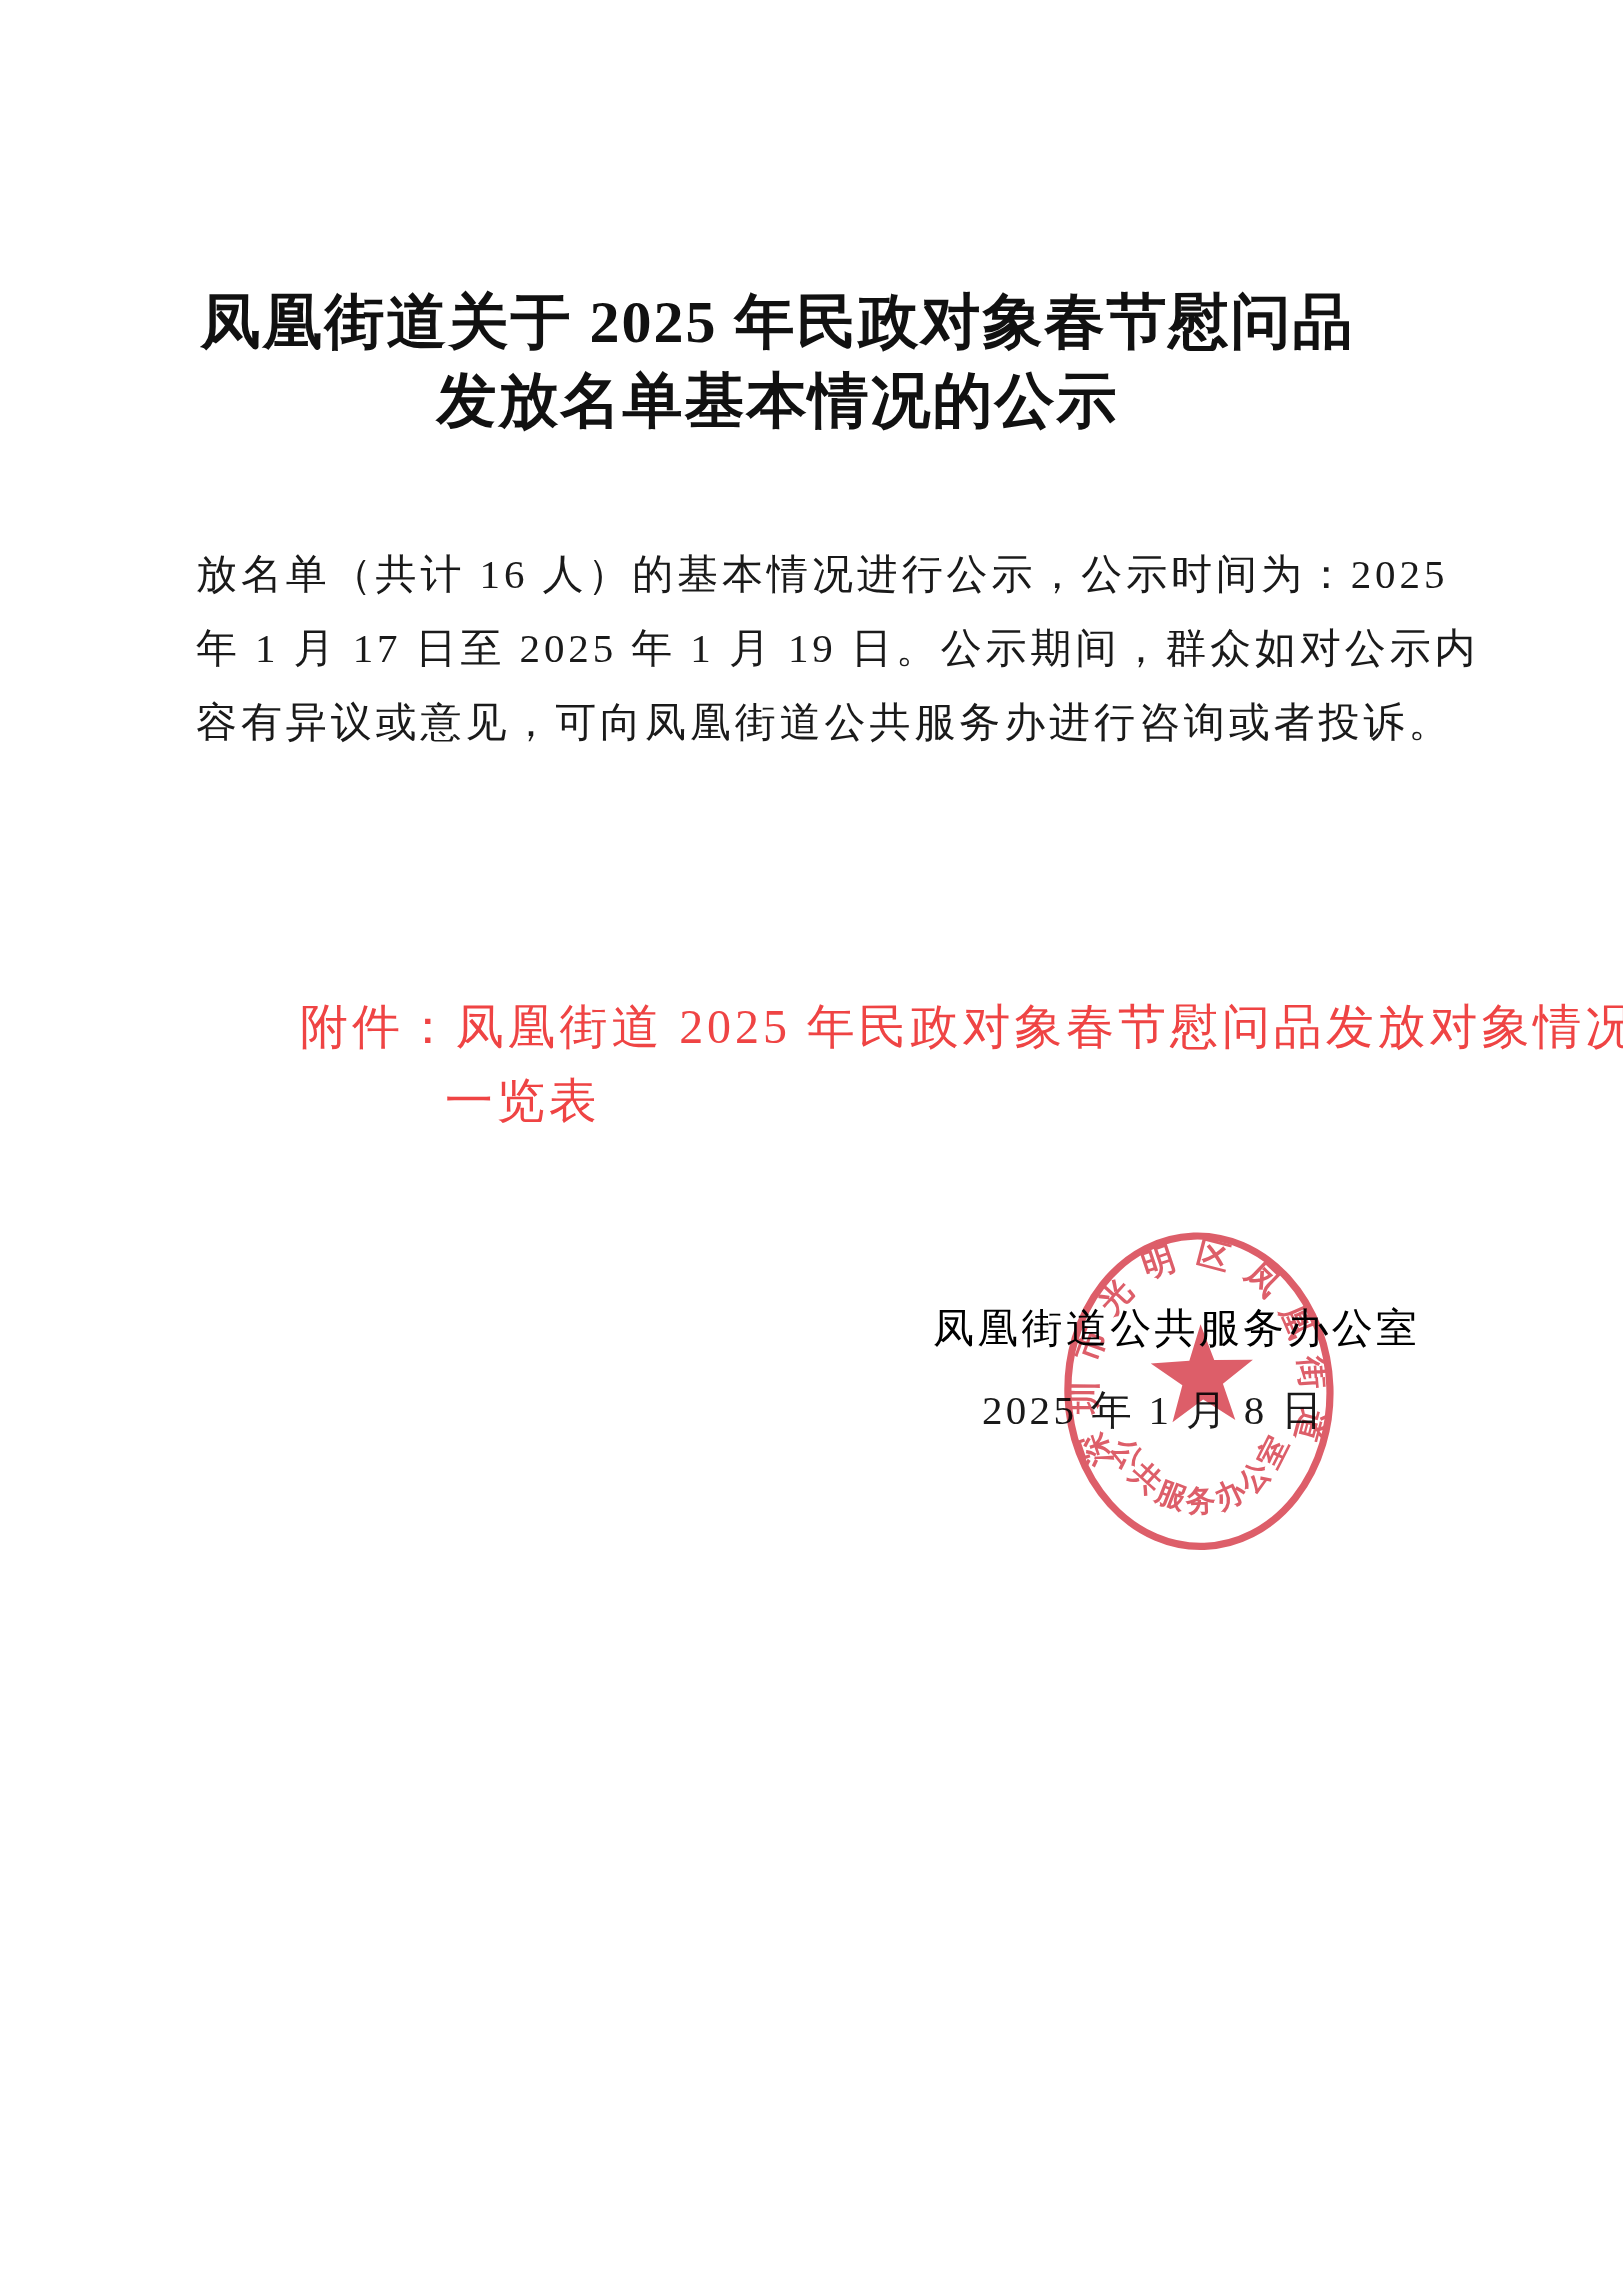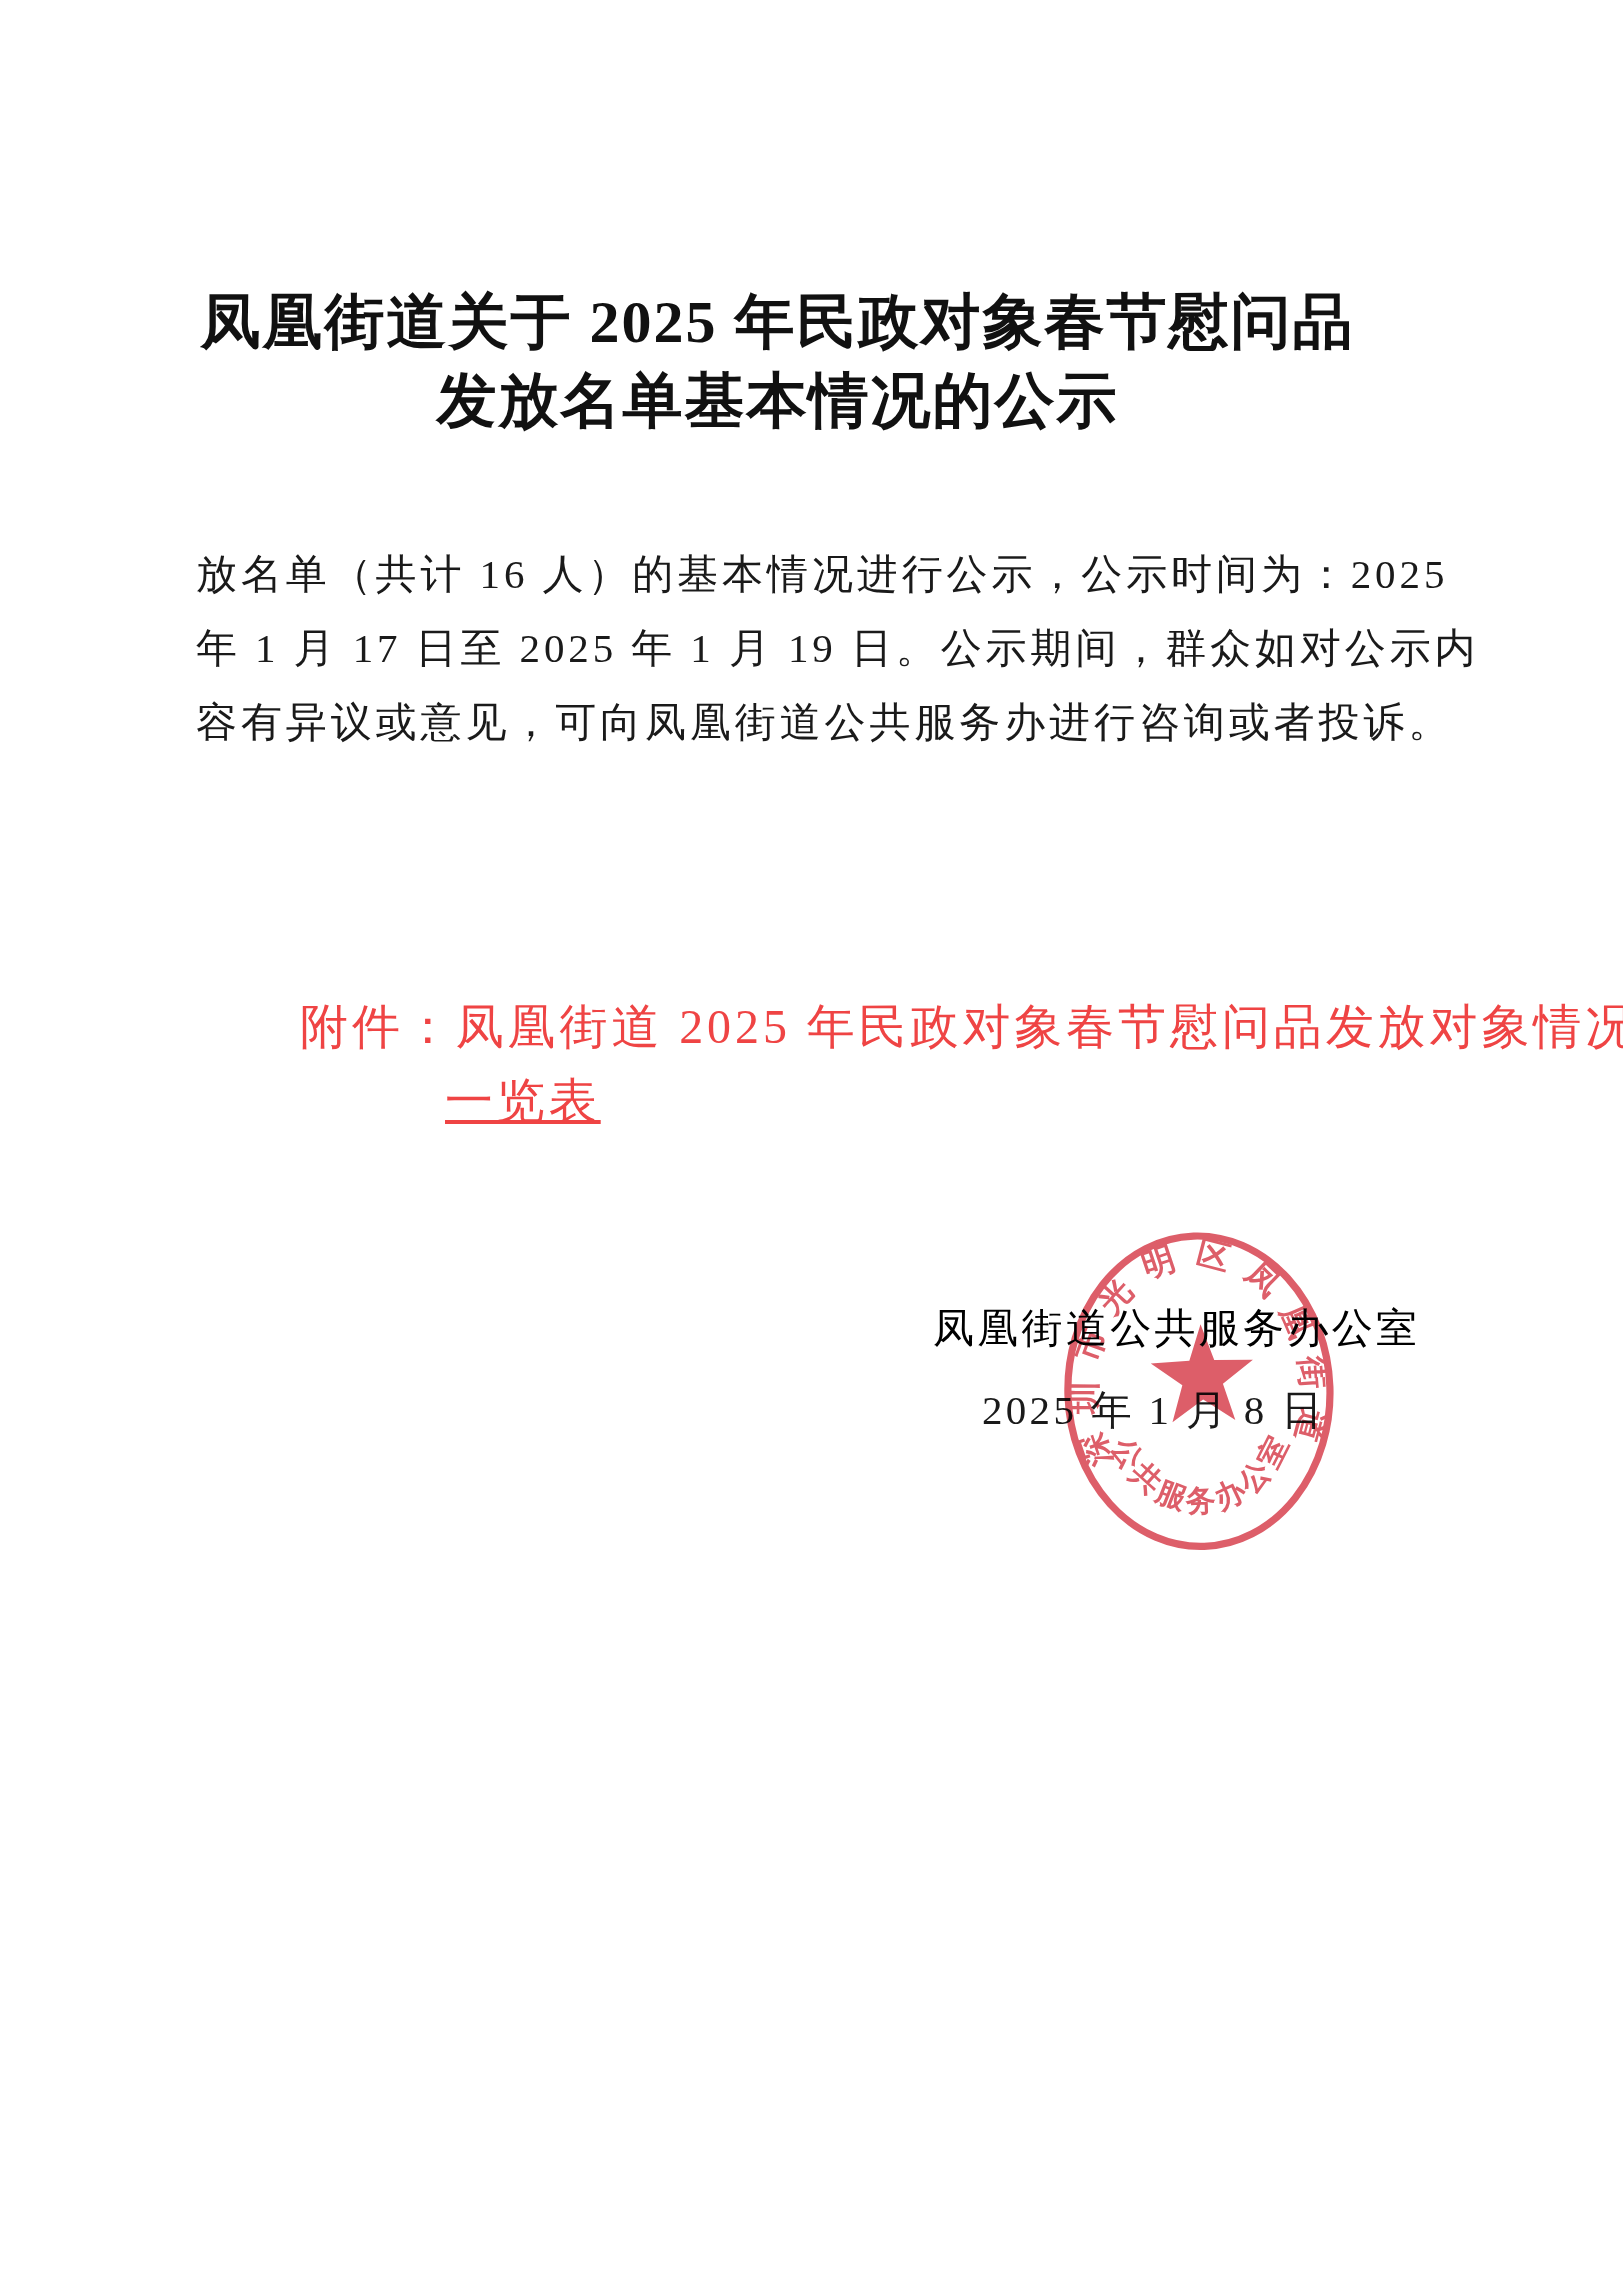--- a/index.html
+++ b/index.html
@@ -55,21 +55,20 @@
   }
   .attachment-line {
     font-size: 48px;
     line-height: 74px;
     letter-spacing: 3.9px;
     white-space: nowrap;
     color: #ef4444;
   }
   .attachment-line.second {
     margin-left: 145px;
-    text-decoration: underline;
   }
   .signature-line {
     position: absolute;
     left: 933px;
     top: 1291px;
     font-size: 41px;
     line-height: 74px;
     letter-spacing: 3.3px;
     white-space: nowrap;
     color: #000000;

